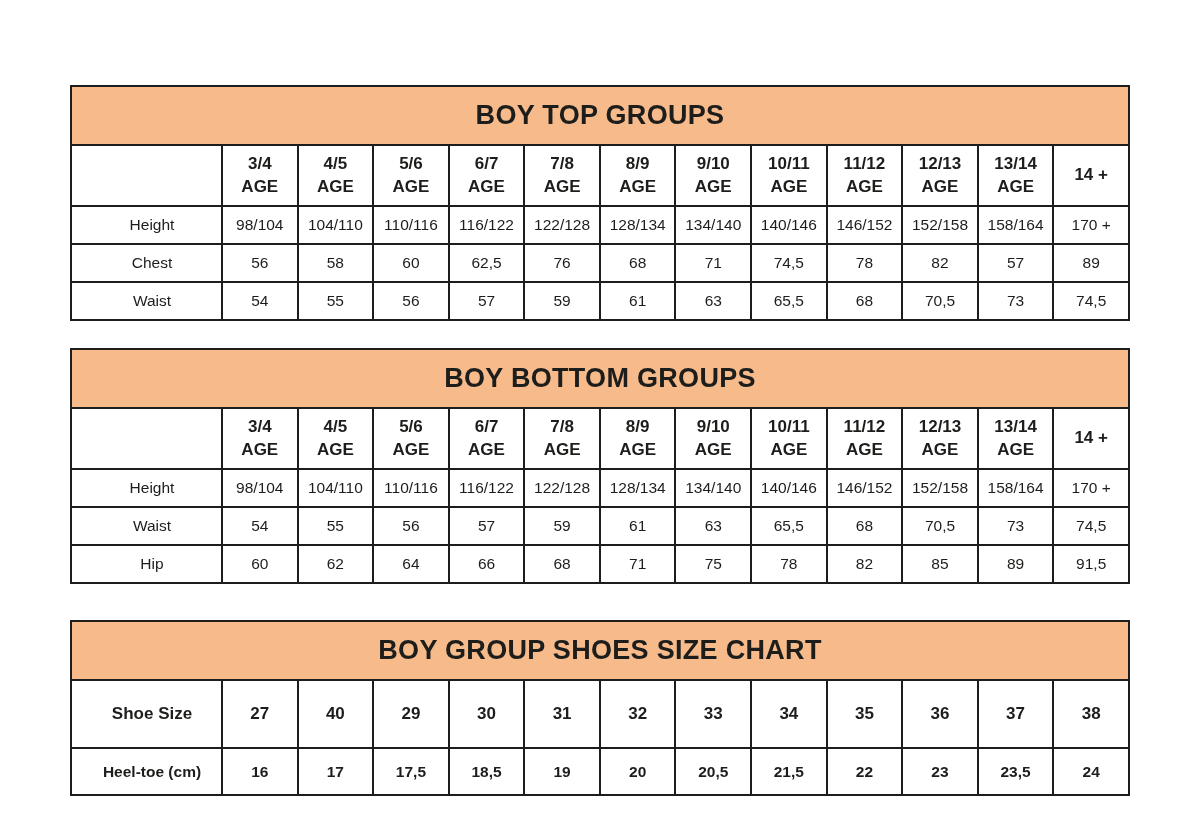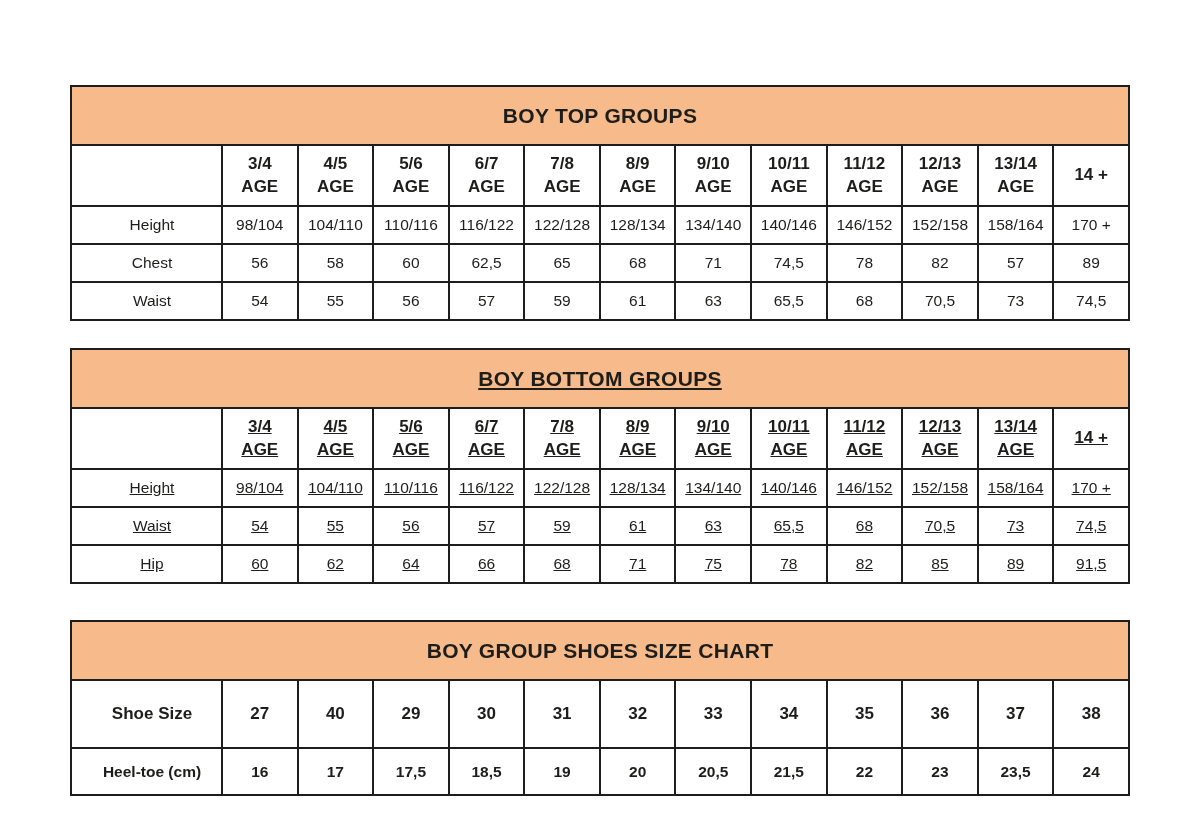--- a/index.html
+++ b/index.html
@@ -22,27 +22,27 @@
   }
   table.size-chart td {
     border: 2px solid #1d1d1b;
     text-align: center;
     vertical-align: middle;
     overflow: hidden;
   }
   col.label-col { width: 151px; }
 
   #table-0 { margin-top: 85px; }
-  #table-1 { margin-top: 27px; text-decoration: underline; }
+  #table-1 { margin-top: 27px; }
   #table-2 { margin-top: 36px; }
 
   td.title-cell {
     background: #f6ba8b;
     height: 55px;
-    font-size: 21px;
+    font-size: 27px;
     font-weight: bold;
     letter-spacing: 0.3px;
   }
   tr.head-row td {
     font-weight: bold;
     font-size: 17px;
     white-space: pre-line;
     line-height: 1.3;
   }
   .size-table tr.head-row td { height: 57px; }
@@ -126,21 +126,21 @@
         <td>152/158</td>
         <td>158/164</td>
         <td>170 +</td>
       </tr>
       <tr class="data-row">
         <td class="label-cell">Chest</td>
         <td>56</td>
         <td>58</td>
         <td>60</td>
         <td>62,5</td>
-        <td>65</td>
+        <td>76</td>
         <td>68</td>
         <td>71</td>
         <td>74,5</td>
         <td>78</td>
         <td>82</td>
         <td>57</td>
         <td>89</td>
       </tr>
       <tr class="data-row">
         <td class="label-cell">Waist</td>

